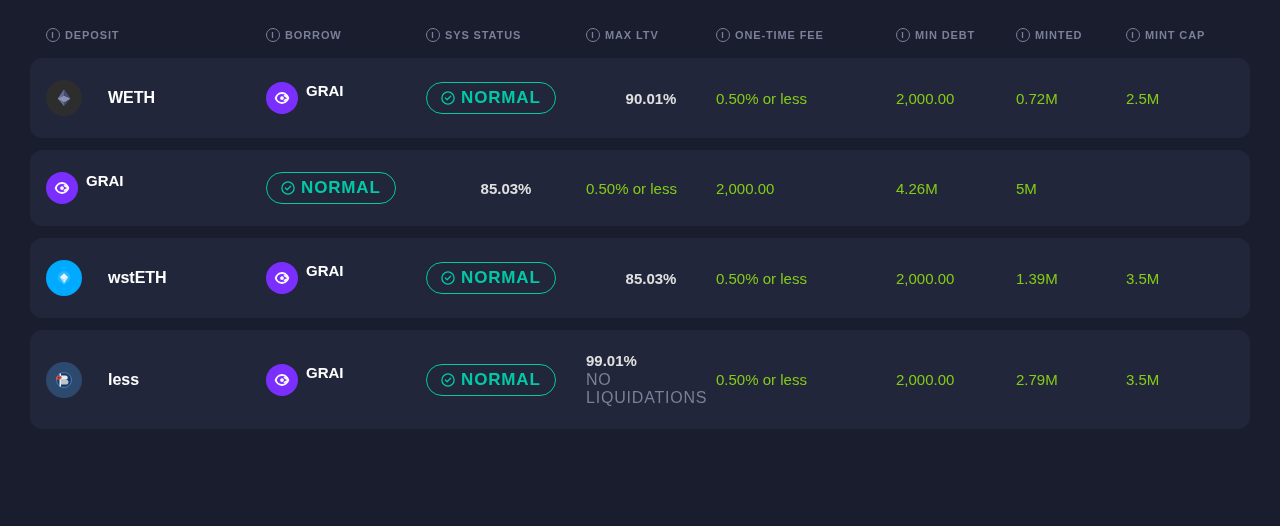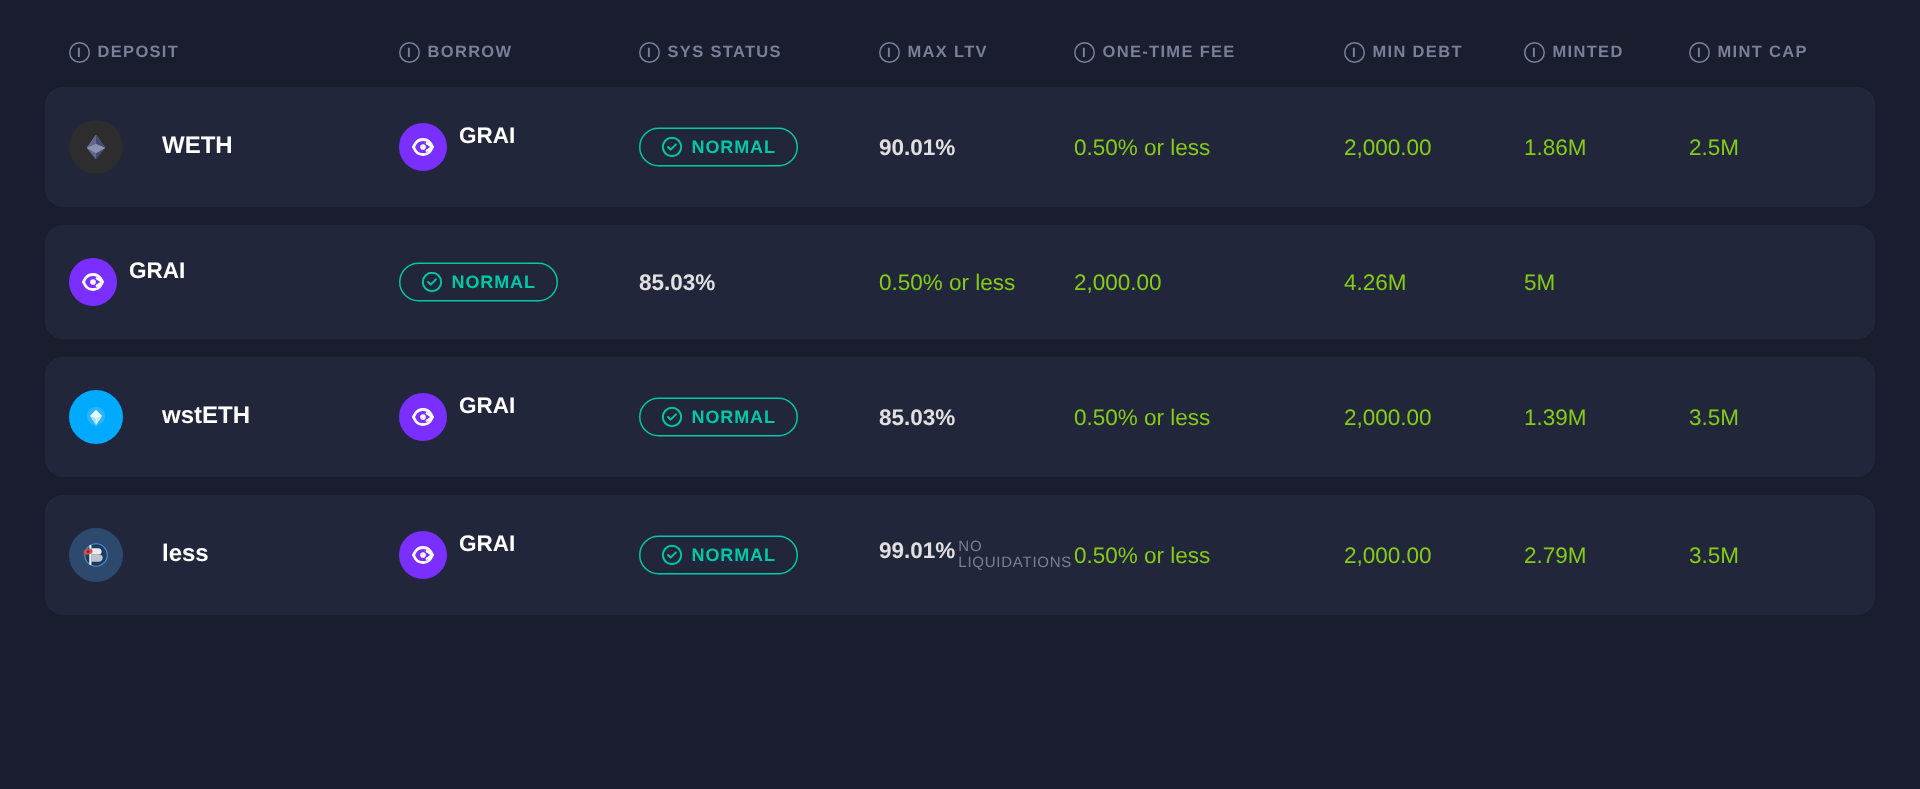--- a/index.html
+++ b/index.html
@@ -80,51 +80,52 @@
     }
 
     .status-badge {
       display: flex;
       align-items: center;
       gap: 6px;
       border: 1.5px solid #00c9a7;
       border-radius: 20px;
       padding: 5px 14px;
       color: #00c9a7;
-      font-size: 12px;
+      font-size: 17px;
       font-weight: 700;
       letter-spacing: 0.05em;
     }
 
     .check-icon {
       width: 14px;
       height: 14px;
       color: #00c9a7;
     }
 
     .value-cell {
       font-size: 15px;
       font-weight: 500;
       color: #84cc16;
     }
 
     .value-cell.ltv {
       font-size: 15px;
       font-weight: 600;
       color: #e0e0e0;
+      justify-content: center;
     }
 
     .multi-line {
       display: flex;
-      flex-direction: row;
+      flex-direction: column;
       gap: 2px;
     }
 
     .sub-text {
-      font-size: 10px;
+      font-size: 16px;
       color: #7a7f9a;
       font-weight: 500;
       letter-spacing: 0.05em;
     }
 
     
     .token-icon {
       width: 36px;
       height: 36px;
       border-radius: 50%;
@@ -233,21 +234,21 @@
   <div class="cell value-cell ltv">
     <span>90.01%</span>
   </div>
   <div class="cell value-cell">
     <span>0.50% or less</span>
   </div>
   <div class="cell value-cell">
     <span>2,000.00</span>
   </div>
   <div class="cell value-cell">
-    <span>1.86M</span>
+    <span>0.72M</span>
   </div>
   <div class="cell value-cell">
     <span>2.5M</span>
   </div>
 </div>
 
 <div class="table-row">
   <div class="borrow-cell">
     <div class="token-icon grai-icon">
       <svg width="20" height="20" viewBox="0 0 32 32" fill="none">

